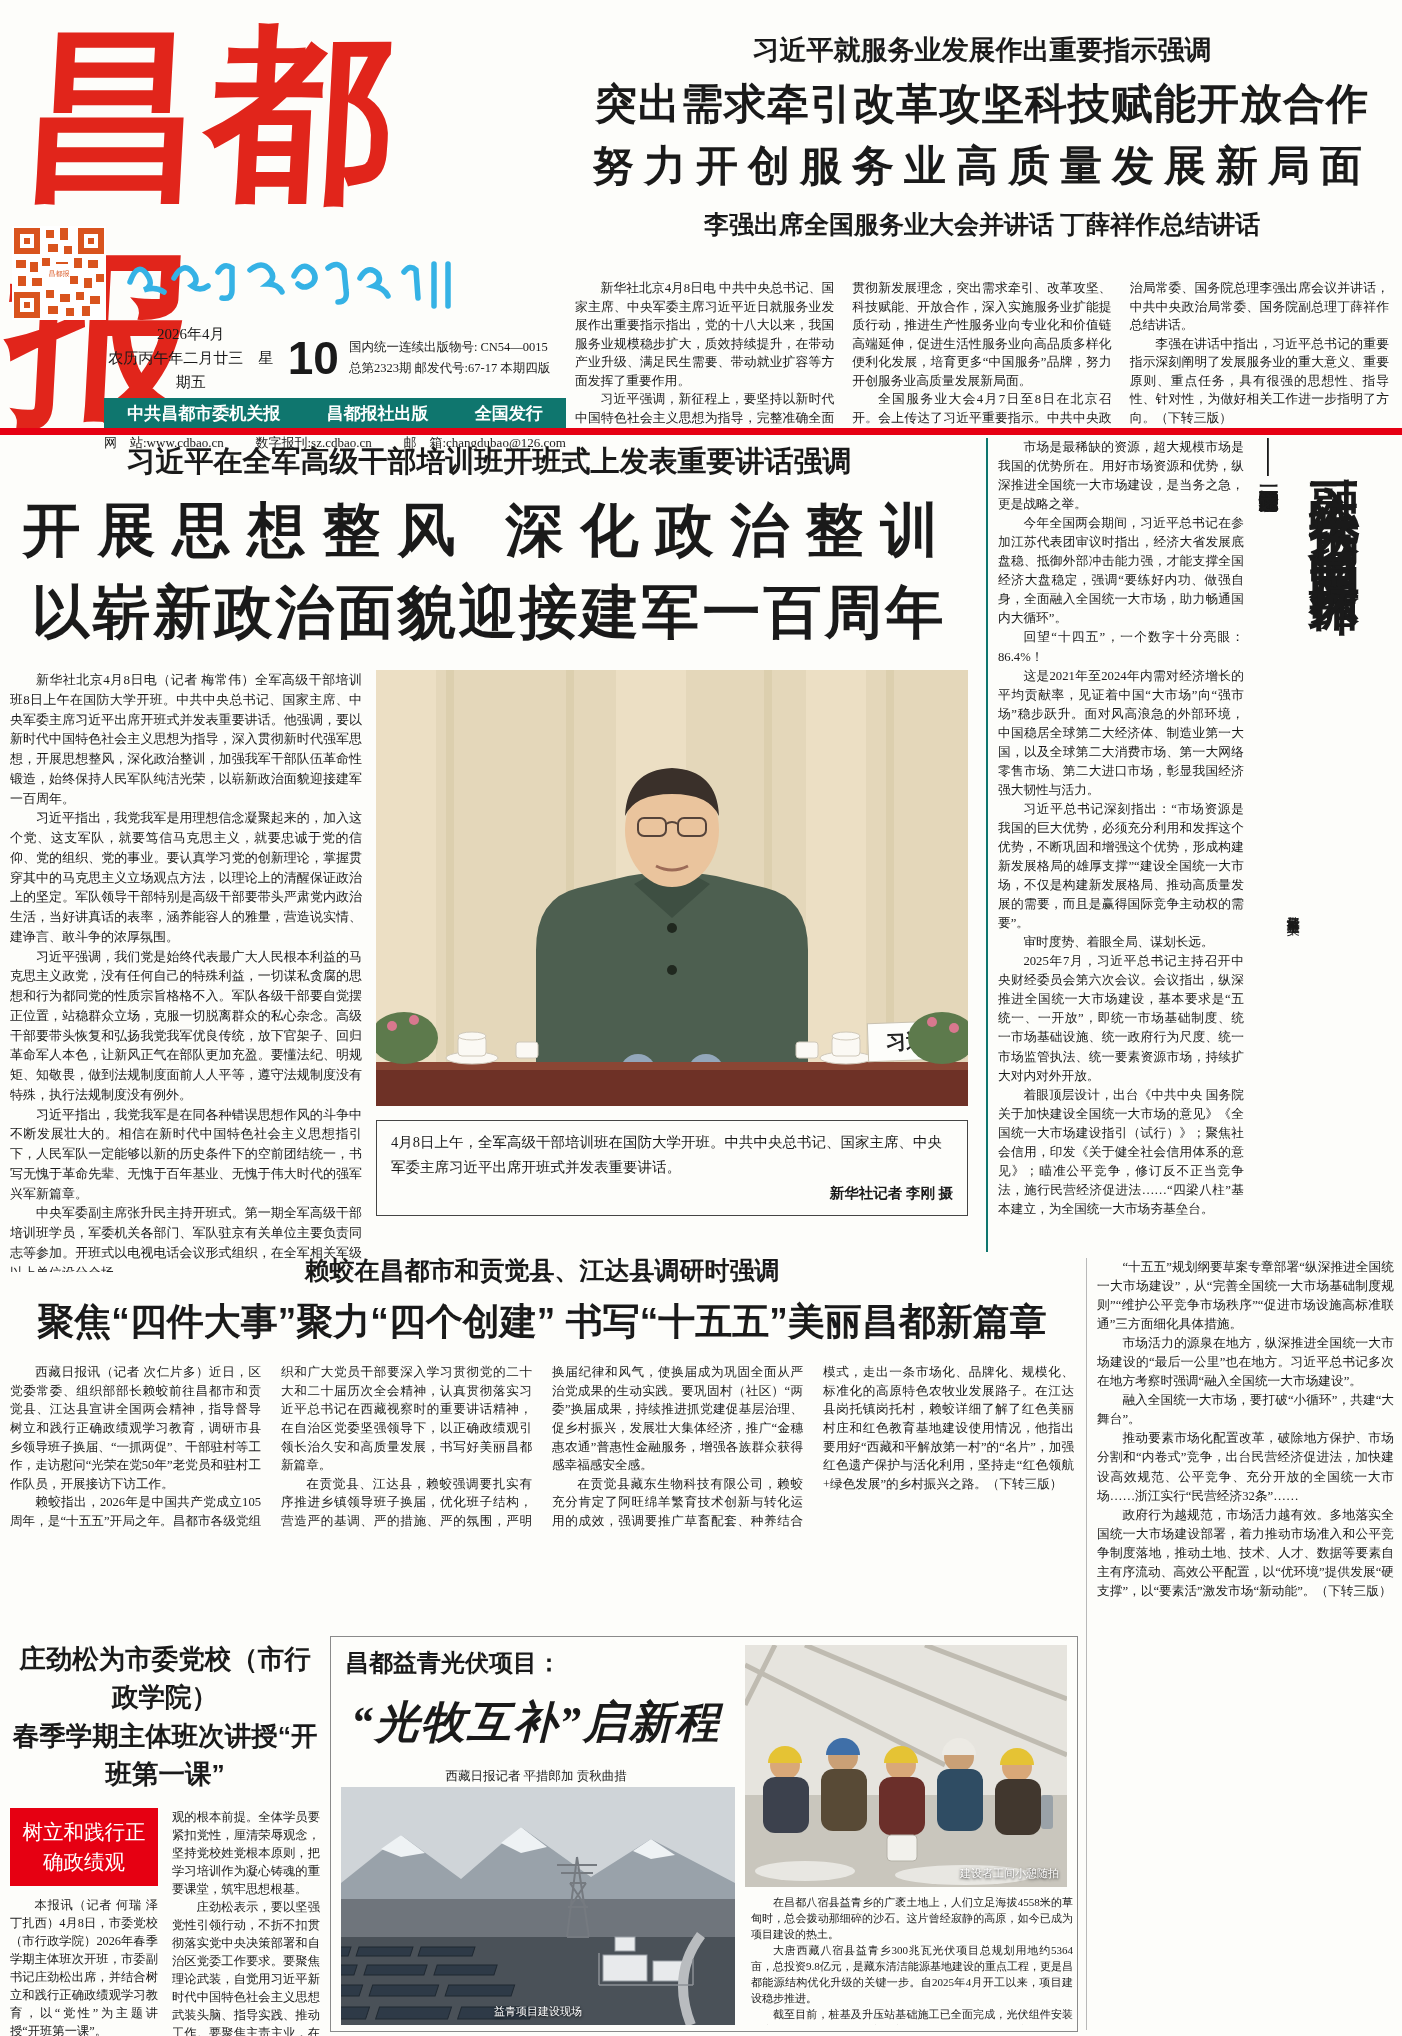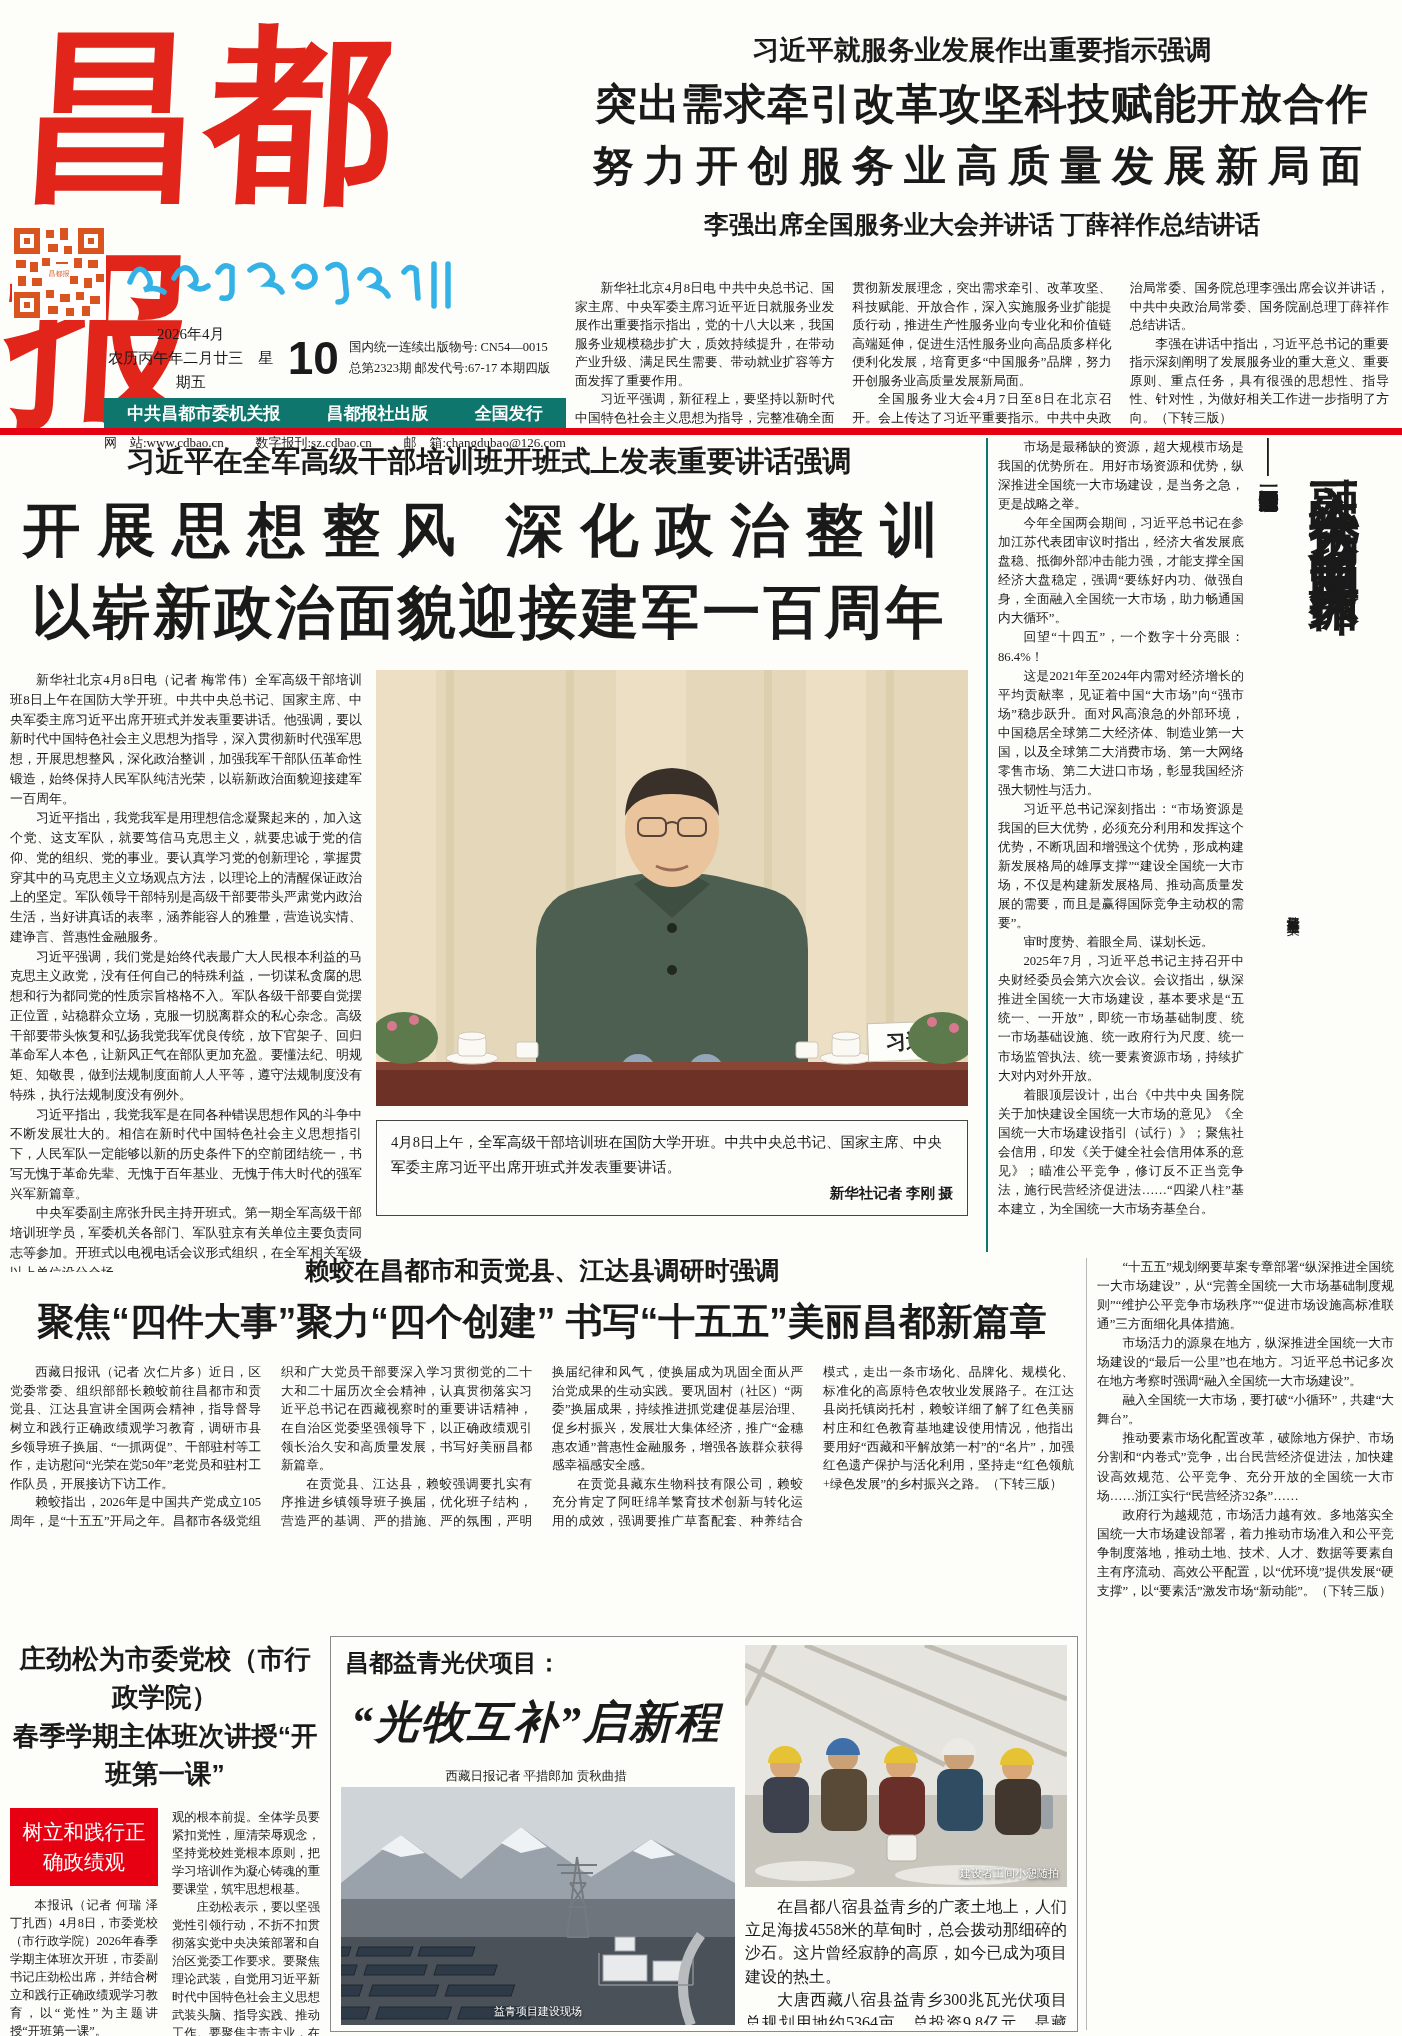--- a/index.html
+++ b/index.html
@@ -80,22 +80,22 @@
           font-size:20.5px;text-align:center;padding:9px 4px;margin:0 0 10px 0;}
 
   
   .solar{left:330px;top:1636px;width:748px;height:396px;border:1px solid #8a8a8a;box-sizing:border-box;}
   .sb-title{position:absolute;left:14px;top:10px;width:382px;}
   .sb-small{font-family:"Liberation Sans",sans-serif;font-weight:bold;font-size:24px;}
   .sb-big{font-family:"Liberation Serif",serif;font-style:italic;font-weight:bold;font-size:44px;
           text-align:center;margin-top:14px;letter-spacing:2px;}
   .sb-byline{text-align:center;font-size:12.5px;margin-top:16px;}
   .sb-workers{position:absolute;right:10px;top:8px;width:322px;height:242px;}
-  .sb-text{position:absolute;right:10px;top:258px;width:322px;height:130px;overflow:hidden;
-           font-size:16px;line-height:1.45;text-align:justify;}
+  .sb-text{position:absolute;right:4px;top:258px;width:322px;height:130px;overflow:hidden;
+           font-size:11px;line-height:1.45;text-align:justify;}
   .sb-solarimg{position:absolute;left:10px;top:150px;width:394px;height:238px;text-align:right;}
   .ph-cap{position:absolute;color:#fff;font-size:11px;text-shadow:0 1px 3px rgba(0,0,0,.9);}
 </style>
 </head>
 <body>
 
 <div id="page">
 
   <div class="abs brand">昌都报</div>
 
@@ -200,21 +200,21 @@
 
   <div class="abs red-rule"></div>
 
   <div class="abs mil">
     <div class="mil-kicker">习近平在全军高级干部培训班开班式上发表重要讲话强调</div>
     <div class="mil-h1">开展思想整风 深化政治整训</div>
     <div class="mil-h2">以崭新政治面貌迎接建军一百周年</div>
     <div class="mil-body">
       <div class="mil-text">
         <p class="body">新华社北京4月8日电（记者 梅常伟）全军高级干部培训班8日上午在国防大学开班。中共中央总书记、国家主席、中央军委主席习近平出席开班式并发表重要讲话。他强调，要以新时代中国特色社会主义思想为指导，深入贯彻新时代强军思想，开展思想整风，深化政治整训，加强我军干部队伍革命性锻造，始终保持人民军队纯洁光荣，以崭新政治面貌迎接建军一百周年。</p>
-        <p class="body">习近平指出，我党我军是用理想信念凝聚起来的，加入这个党、这支军队，就要笃信马克思主义，就要忠诚于党的信仰、党的组织、党的事业。要认真学习党的创新理论，掌握贯穿其中的马克思主义立场观点方法，以理论上的清醒保证政治上的坚定。军队领导干部特别是高级干部要带头严肃党内政治生活，当好讲真话的表率，涵养能容人的雅量，营造说实情、建诤言、普惠性金融服务。</p>
+        <p class="body">习近平指出，我党我军是用理想信念凝聚起来的，加入这个党、这支军队，就要笃信马克思主义，就要忠诚于党的信仰、党的组织、党的事业。要认真学习党的创新理论，掌握贯穿其中的马克思主义立场观点方法，以理论上的清醒保证政治上的坚定。军队领导干部特别是高级干部要带头严肃党内政治生活，当好讲真话的表率，涵养能容人的雅量，营造说实情、建诤言、敢斗争的浓厚氛围。</p>
         <p class="body">习近平强调，我们党是始终代表最广大人民根本利益的马克思主义政党，没有任何自己的特殊利益，一切谋私贪腐的思想和行为都同党的性质宗旨格格不入。军队各级干部要自觉摆正位置，站稳群众立场，克服一切脱离群众的私心杂念。高级干部要带头恢复和弘扬我党我军优良传统，放下官架子、回归革命军人本色，让新风正气在部队更加充盈。要懂法纪、明规矩、知敬畏，做到法规制度面前人人平等，遵守法规制度没有特殊，执行法规制度没有例外。</p>
         <p class="body">习近平指出，我党我军是在同各种错误思想作风的斗争中不断发展壮大的。相信在新时代中国特色社会主义思想指引下，人民军队一定能够以新的历史条件下的空前团结统一，书写无愧于革命先辈、无愧于百年基业、无愧于伟大时代的强军兴军新篇章。</p>
         <p class="body">中央军委副主席张升民主持开班式。第一期全军高级干部培训班学员，军委机关各部门、军队驻京有关单位主要负责同志等参加。开班式以电视电话会议形式组织，在全军相关军级以上单位设分会场。</p>
       </div>
       <div class="mil-photo">
         <svg width="592" height="436" viewBox="0 0 592 436">
           <rect width="592" height="436" fill="#e4d7ba"></rect>
           <g fill="#dccfae">
               <rect x="70" width="8" height="436"></rect>
               <rect x="190" width="8" height="436"></rect>

